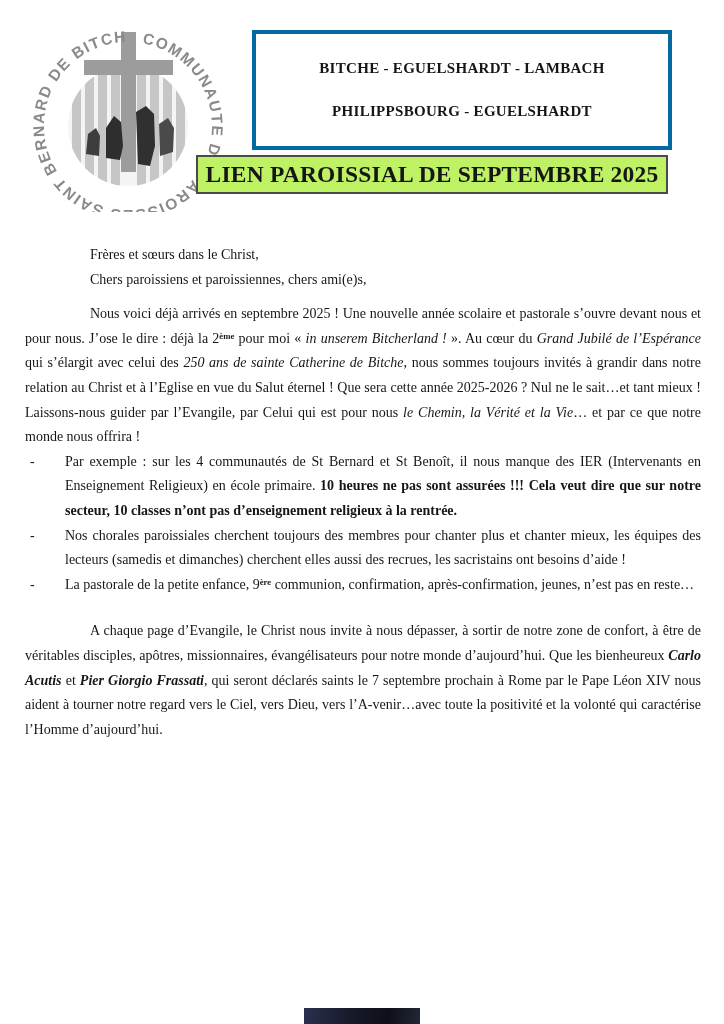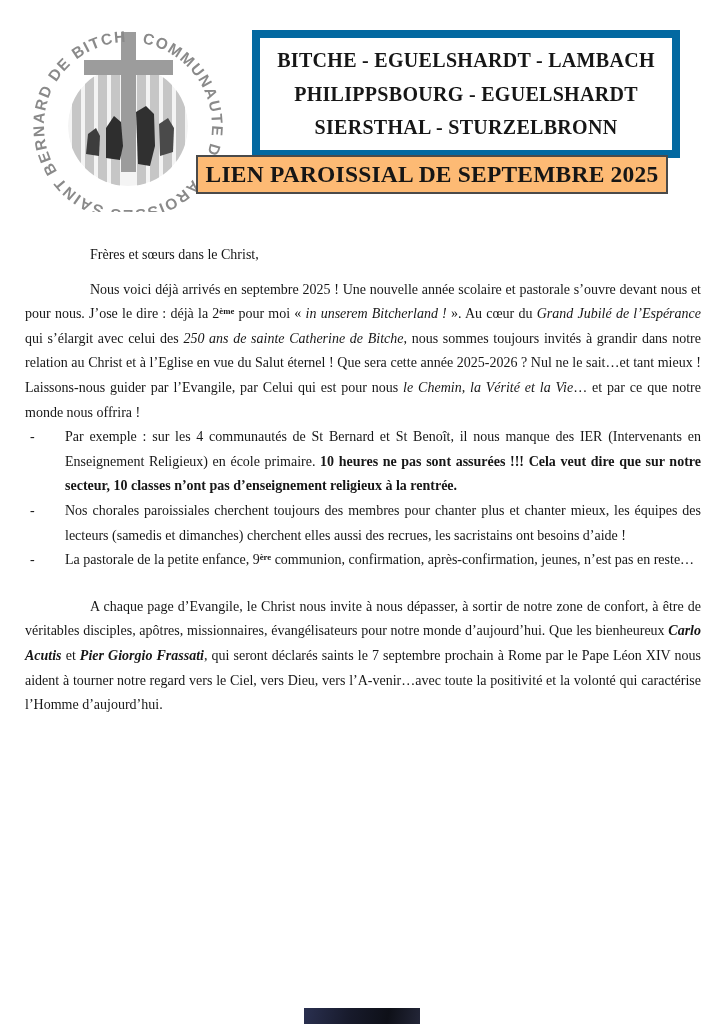--- a/index.html
+++ b/index.html
@@ -6,27 +6,27 @@
   .page{
     position:relative;width:724px;height:1024px;margin:0 auto;
     background:#ffffff;overflow:hidden;
     font-family:"Liberation Serif",serif;color:#161616;
   }
   
   .logo{position:absolute;left:28px;top:16px;width:208px;height:196px;}
   
   .communes-box{
     position:absolute;left:252px;top:30px;width:412px;height:112px;
-    border:8px solid #0369a1;background:#fff;
+    border:4px solid #0369a1;background:#fff;
     display:flex;flex-direction:column;justify-content:space-evenly;
-    text-align:center;font-weight:bold;font-size:20px;letter-spacing:.3px;
+    text-align:center;font-weight:bold;font-size:15px;letter-spacing:.3px;
   }
   .title-box{
     position:absolute;left:196px;top:155px;width:468px;height:35px;
-    border:2px solid #4a4a4a;background:#fdba74;
+    border:2px solid #4a4a4a;background:#bef264;
     display:flex;align-items:center;justify-content:center;
     font-weight:bold;font-size:23.5px;letter-spacing:.2px;white-space:nowrap;
   }
   
   .body{
     position:absolute;left:25px;top:202px;width:676px;
     font-size:14px;line-height:24.6px;margin-top:41px;
   }
   .salutation{margin-left:65px;}
   .para{text-align:justify;margin:0;}
@@ -86,30 +86,30 @@
 
       <text font-family="Liberation Sans, sans-serif" font-size="15.5" font-weight="bold" fill="#8a8a8a" letter-spacing="1.5">
         <textPath href="#ringPath" startOffset="14">COMMUNAUTE DE PAROISSES  SAINT BERNARD DE BITCHE</textPath>
       </text>
     </svg>
   </div>
 
   <div class="communes-box">
     <div>BITCHE - EGUELSHARDT - LAMBACH</div>
     <div>PHILIPPSBOURG - EGUELSHARDT</div>
-    <div>SIERSTHAL - STURZELBRONN</div>
   </div>
 
   <div class="title-box">
     <span>LIEN PAROISSIAL DE SEPTEMBRE 2025</span>
   </div>
 
   <div class="body">
     <div class="salutation">
       <div>Frères et sœurs dans le Christ,</div>
+      <div>Chers paroissiens et paroissiennes, chers ami(e)s,</div>
     </div>
 
     <p class="para indent p1"><span>Nous voici déjà arrivés en septembre 2025 ! Une nouvelle année scolaire et pastorale s’ouvre devant nous et pour nous. J’ose le dire : déjà la 2</span><sup>ème</sup><span> pour moi « </span><span style="font-style: italic;">in unserem Bitcherland !</span><span> ». Au cœur du </span><span style="font-style: italic;">Grand Jubilé de l’Espérance</span><span> qui s’élargit avec celui des </span><span style="font-style: italic;">250 ans de sainte Catherine de Bitche</span><span>, nous sommes toujours invités à grandir dans notre relation au Christ et à l’Eglise en vue du Salut éternel ! Que sera cette année 2025-2026 ? Nul ne le sait…et tant mieux ! Laissons-nous guider par l’Evangile, par Celui qui est pour nous </span><span style="font-style: italic;">le Chemin, la Vérité et la Vie</span><span>… et par ce que notre monde nous offrira !</span></p>
 
 
     <div class="bullet">
       <span class="marker">-</span>
       <div class="bullet-text"><span>Par exemple : sur les 4 communautés de St Bernard et St Benoît, il nous manque des IER (Intervenants en Enseignement Religieux) en école primaire. </span><span style="font-weight: bold;">10 heures ne pas sont assurées !!! Cela veut dire que sur notre secteur, 10 classes n’ont pas d’enseignement religieux à la rentrée.</span></div>
     </div>
     <div class="bullet">

